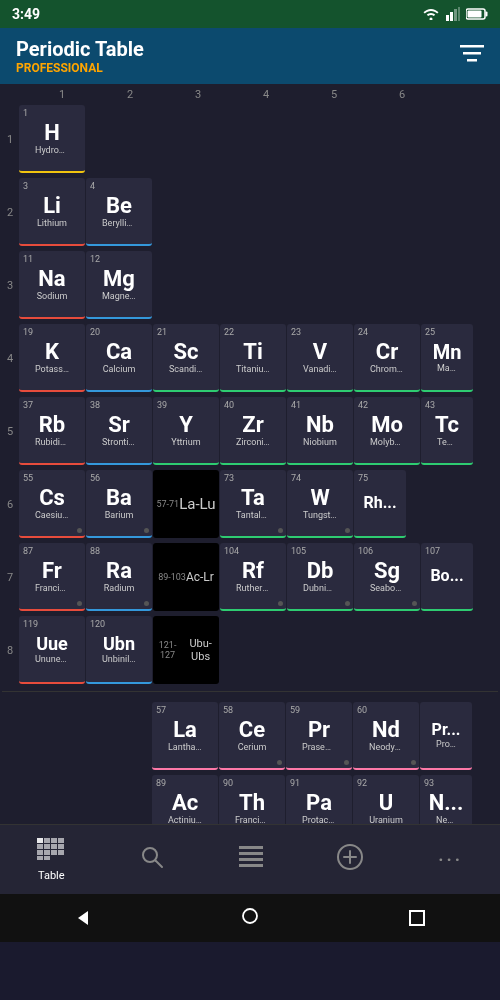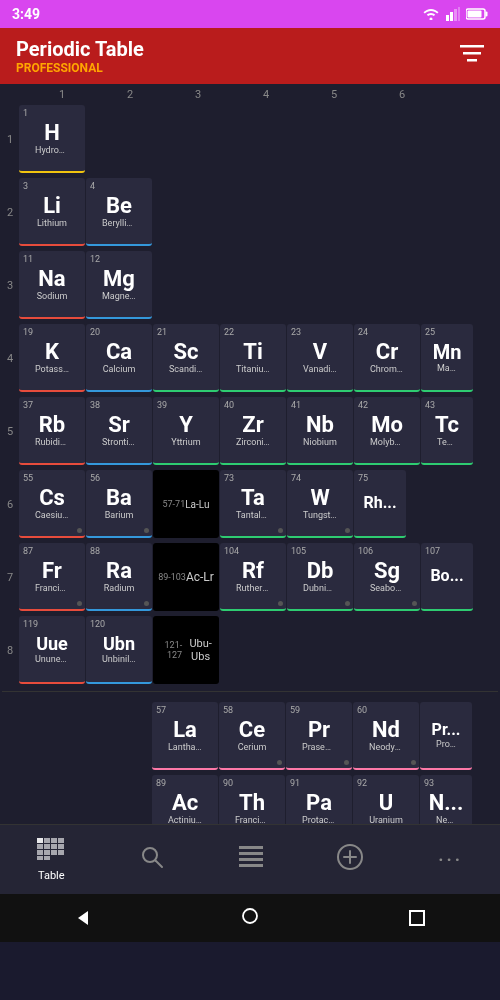--- a/index.html
+++ b/index.html
@@ -7,41 +7,41 @@
       width: 500px;
       height: 1000px;
       background: #1a1a2e;
       font-family: 'Roboto', Arial, sans-serif;
       overflow: hidden;
       color: #fff;
     }
 
     
     .status-bar {
-      background: #d946ef;
+      background: #14532d;
       height: 28px;
       display: flex;
       align-items: center;
       padding: 0 12px;
       justify-content: space-between;
     }
     .status-time {
       font-size: 14px;
       font-weight: bold;
       color: #fff;
     }
     .status-icons {
       display: flex;
       gap: 6px;
       align-items: center;
     }
 
     
     .header {
-      background: #b91c1c;
+      background: #0c4a6e;
       height: 56px;
       display: flex;
       align-items: center;
       padding: 0 16px;
       justify-content: space-between;
     }
     .header-title {
       display: flex;
       flex-direction: column;
     }
@@ -401,21 +401,21 @@
         <span class="dot"></span>
       </div>
       <div class="element alkaline-earth">
         <span class="element-num">56</span>
         <span class="element-symbol">Ba</span>
         <span class="element-name">Barium</span>
         <span class="dot"></span>
       </div>
       <div class="range-cell">
         <span style="font-size:9px;color:#888;">57-71</span>
-        <span style="font-size:10px;color:#ccc;">La-Lu</span>
+        <span style="font-size:15px;color:#ccc;">La-Lu</span>
       </div>
       <div class="element transition-metal">
         <span class="element-num">73</span>
         <span class="element-symbol">Ta</span>
         <span class="element-name">Tantalum</span>
         <span class="dot"></span>
       </div>
       <div class="element transition-metal">
         <span class="element-num">74</span>
         <span class="element-symbol">W</span>
@@ -477,21 +477,21 @@
         <span class="element-num">119</span>
         <span class="element-symbol" style="font-size:18px;">Uue</span>
         <span class="element-name">Ununenni...</span>
       </div>
       <div class="element alkaline-earth">
         <span class="element-num">120</span>
         <span class="element-symbol" style="font-size:18px;">Ubn</span>
         <span class="element-name">Unbinilium</span>
       </div>
       <div class="range-cell">
-        <span style="font-size:9px;color:#888;text-align:right;">121-127</span>
+        <span style="font-size:9px;color:#888;">121-127</span>
         <span style="font-size:11px;color:#ccc;">Ubu-Ubs</span>
       </div>
     </div>
 
     <div style="height:4px;border-top:1px solid #333;margin:4px 0;"></div>
 
     <div class="pt-row" style="padding-left:150px;">
       <div class="element lanthanide">
         <span class="element-num">57</span>
         <span class="element-symbol">La</span>

